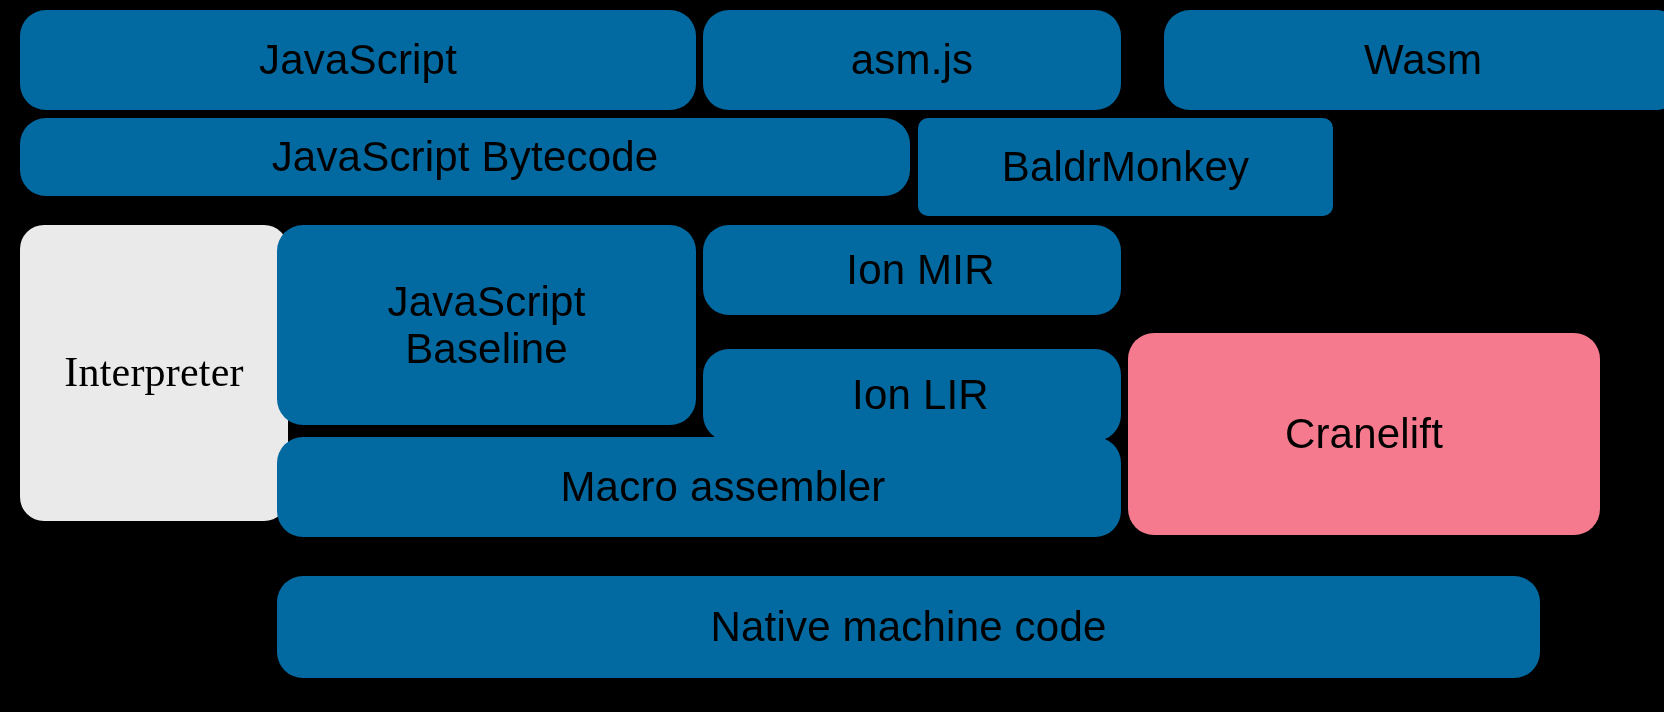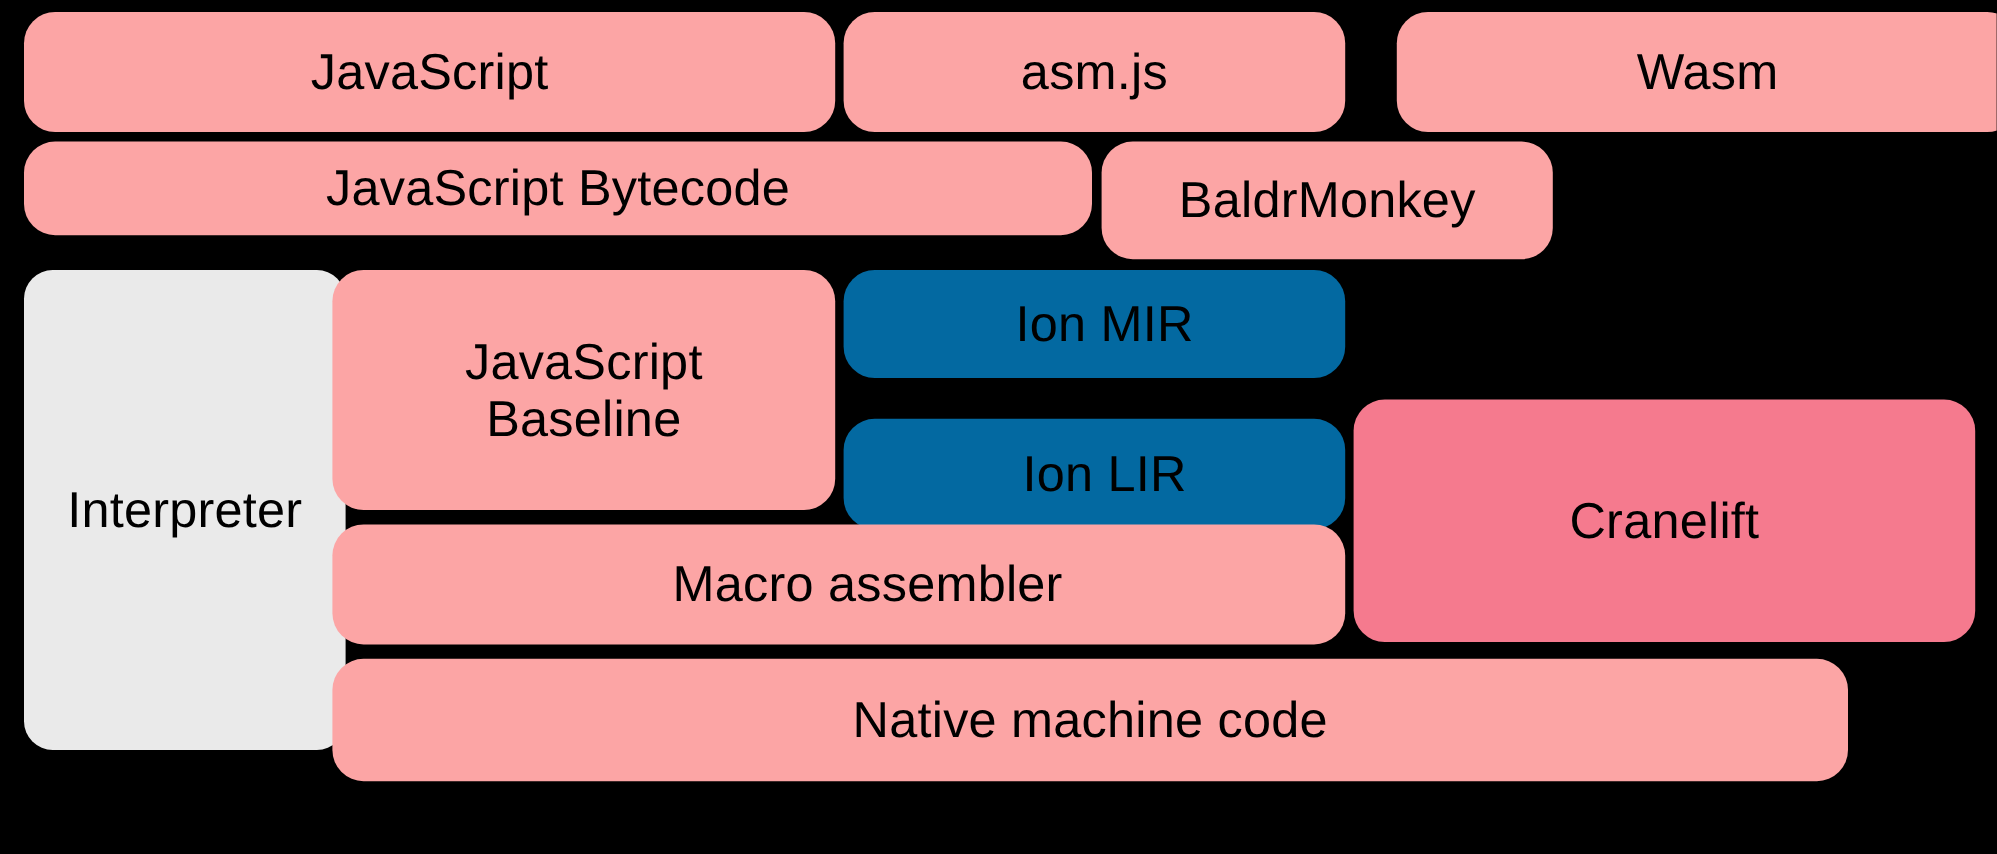--- a/index.html
+++ b/index.html
@@ -25,44 +25,44 @@
     color: #000000;
     font-size: 42px;
     line-height: 1.12;
     font-weight: 400;
     border-radius: 26px;
     background: #ffffff;
     letter-spacing: 0.2px;
     white-space: pre-line;
     -webkit-font-smoothing: antialiased;
   }
-  .node.white   { background: #fca5a5; }
+  .node.white   { background: #0369a1; }
   .node.grey    { background: #eaeaea; }
   .node.green   { background: #0369a1; padding-left: 17px; }
   .node.pink    { background: #f57a8e; }
 
   
   #n-javascript        { left: 20px;   top: 10px;  width: 676px; height: 100px; }
   #n-asmjs             { left: 703px;  top: 10px;  width: 418px; height: 100px; }
   #n-wasm              { left: 1164px; top: 10px;  width: 518px; height: 100px; }
 
   
   #n-js-bytecode       { left: 20px;   top: 118px; width: 890px; height: 78px; }
-  #n-baldrmonkey       { left: 918px;  top: 118px; width: 376px; height: 98px; }
+  #n-baldrmonkey       { left: 918px;  top: 118px; width: 415px; height: 98px; border-radius: 10px; }
 
   
-  #n-interpreter       { left: 20px;   top: 225px; width: 268px; height: 400px; border-radius: 24px; }
+  #n-interpreter       { left: 20px;   top: 225px; width: 268px; height: 296px; border-radius: 24px; font-family: Liberation Serif, serif; }
   #n-js-baseline       { left: 277px;  top: 225px; width: 419px; height: 200px; }
   #n-ion-mir           { left: 703px;  top: 225px; width: 418px; height: 90px; }
   #n-ion-lir           { left: 703px;  top: 333px; width: 418px; height: 92px; margin-top: 16px; }
-  #n-cranelift         { left: 1128px; top: 333px; width: 518px; height: 202px; }
+  #n-cranelift         { left: 1128px; top: 333px; width: 472px; height: 202px; }
   #n-macro-assembler   { left: 277px;  top: 437px; width: 844px; height: 100px; padding-left: 48px; }
 
   
-  #n-native-code       { left: 277px;  top: 549px; width: 1263px; height: 102px; }
+  #n-native-code       { left: 277px;  top: 576px; width: 1263px; height: 102px; }
 </style>
 </head>
 <body>
 
 <div id="stage">
 
   <div class="node white" id="n-javascript">JavaScript</div>
 
   <div class="node white" id="n-asmjs">asm.js</div>
 

